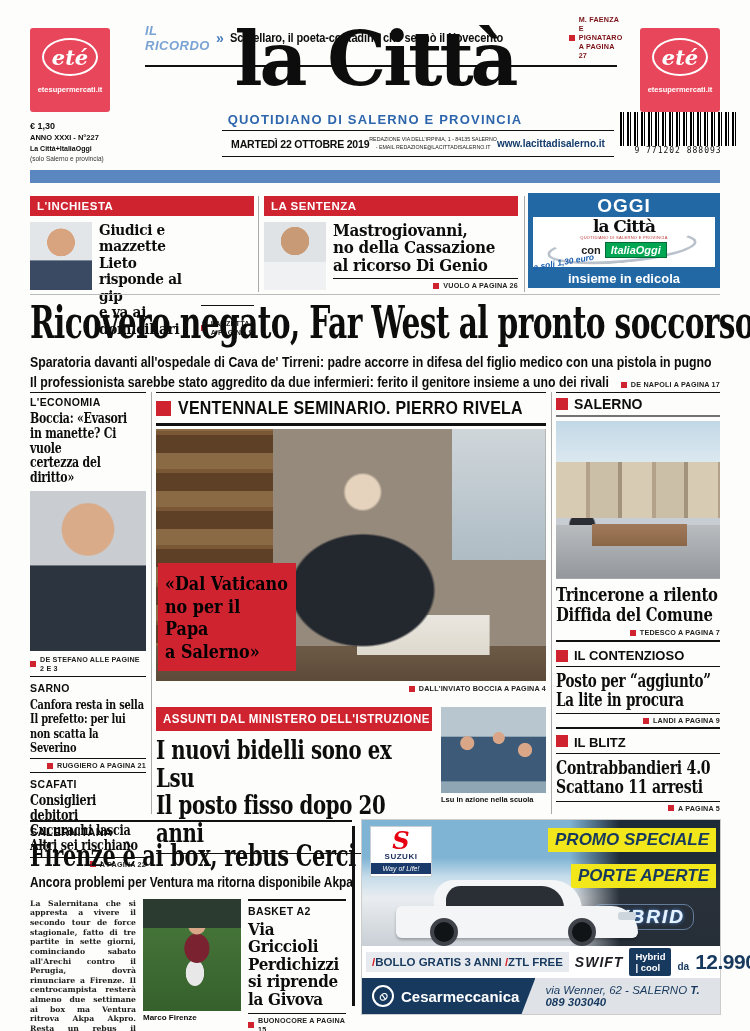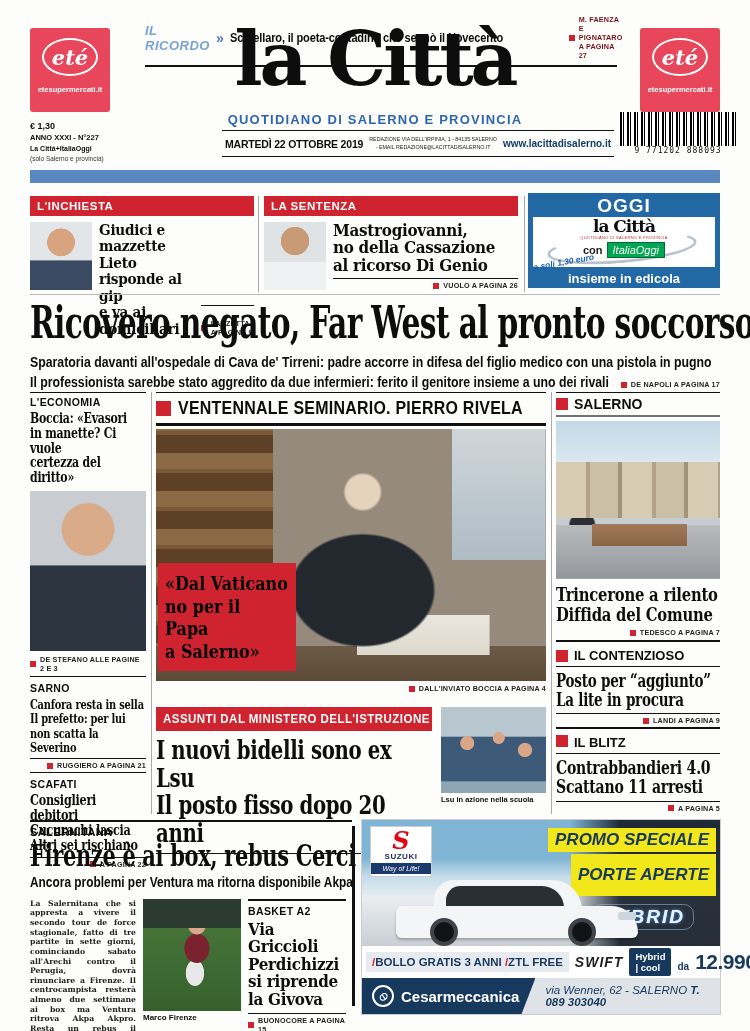--- a/index.html
+++ b/index.html
@@ -57,21 +57,21 @@
   <div class="abs serif" style="left:115px;top:22px;width:520px;text-align:center;font-weight:bold;font-size:74px;letter-spacing:-3px;line-height:1">la Città</div>
   <div class="abs" style="left:115px;top:112px;width:520px;text-align:center;color:var(--bluetext);font-weight:bold;font-size:13px;letter-spacing:1.2px">QUOTIDIANO DI SALERNO E PROVINCIA</div>
 
   <div class="abs" style="left:30px;top:120px;width:110px;line-height:1.45">
     <div style="font-weight:bold;font-size:9px">€ 1,30</div>
     <div style="font-weight:bold;font-size:7.5px">ANNO XXXI - N°227</div>
     <div style="font-weight:bold;font-size:7px">La Città+ItaliaOggi</div>
     <div style="font-size:6.5px;color:#333">(solo Salerno e provincia)</div>
   </div>
 
-  <div class="abs" style="left:222px;top:130px;width:392px;height:27px;border-top:1.5px solid #111;border-bottom:1.5px solid #111;display:flex;align-items:center;justify-content:space-between;padding:0 3px">
+  <div class="abs" style="left:222px;top:130px;width:392px;height:27px;border-top:1.5px solid #111;border-bottom:1.5px solid #111;display:flex;align-items:center;justify-content:center;padding:0 3px">
     <span style="font-weight:bold;font-size:10.5px;letter-spacing:-.2px">MARTEDÌ 22 OTTOBRE 2019</span>
     <span style="text-align:center;font-size:5.3px;color:#222;line-height:1.4">
       <span style="display:block">REDAZIONE VIA DELL'IRPINIA, 1 - 84135 SALERNO</span>
       <span style="display:block">- EMAIL REDAZIONE@LACITTADISALERNO.IT</span>
     </span>
     <span style="font-weight:bold;font-size:10px;color:#123a6b">www.lacittadisalerno.it</span>
   </div>
 
   <div class="abs" style="left:620px;top:112px;width:116px">
     <div style="height:34px;background:repeating-linear-gradient(90deg,#000 0 2px,#fff 2px 3px,#000 3px 4px,#fff 4px 7px,#000 7px 9px,#fff 9px 10px,#000 10px 11px,#fff 11px 14px)"></div>
@@ -116,21 +116,21 @@
   </div>
 
   <div class="abs" style="left:528px;top:193px;width:192px;height:95px;background:var(--oggi);text-align:center;padding:2px 5px">
     <div style="color:#fff;font-weight:bold;font-size:19px;letter-spacing:1px">OGGI</div>
     <div style="background:#fff;height:50px;position:relative;padding-top:1px">
       <div class="serif" style="font-weight:bold;font-size:17px;letter-spacing:-1px;line-height:1">la Città</div>
       <div style="font-size:4px;color:#b33;letter-spacing:.3px">QUOTIDIANO DI SALERNO E PROVINCIA</div>
       <div style="position:absolute;left:14px;top:16px;width:150px;height:30px;border:3px solid #b9c2cc;border-radius:50%;transform:rotate(-5deg);border-top-color:transparent"></div>
       <div style="display:flex;justify-content:center;align-items:center;gap:4px;margin-top:2px;position:relative">
         <span style="font-weight:bold;font-size:11px;color:#222">con</span>
-        <span style="background:#00a651;border:1px solid #046b37;color:#fff;font-weight:normal;font-style:italic;font-size:11px;padding:1px 5px">ItaliaOggi</span>
+        <span style="background:#00a651;border:1px solid #046b37;color:#fff;font-weight:bold;font-style:italic;font-size:11px;padding:1px 5px">ItaliaOggi</span>
       </div>
       <div style="position:absolute;left:0;bottom:0;transform:rotate(-10deg);color:#1b5fae;font-weight:bold;font-style:italic;font-size:8.5px">a soli 1,30 euro</div>
     </div>
     <div style="color:#fff;font-weight:bold;font-size:13px;margin-top:4px">insieme in edicola</div>
   </div>
 
   <div class="abs" style="left:30px;top:294px;width:690px;border-top:1px solid #bbb;padding-top:4px">
     <span class="hl sx" style="font-size:45px;transform:scaleX(.66);letter-spacing:-1px">Ricovero negato, Far West al pronto soccorso</span>
     <div style="margin-top:5px;line-height:1.3">
       <span class="sx" style="font-weight:bold;font-size:15px;transform:scaleX(.82)">Sparatoria davanti all'ospedale di Cava de' Tirreni: padre accorre in difesa del figlio medico con una pistola in pugno</span><br>
@@ -283,21 +283,21 @@
 
   <div class="abs" style="left:362px;top:820px;width:358px;height:194px;box-shadow:0 0 0 1px #ccc">
     <div class="photo" style="position:relative;height:126px;background:linear-gradient(90deg,rgba(20,28,38,0) 58%,rgba(20,28,38,.9) 72%),linear-gradient(180deg,#7fb4d4 0 30%,#c5dcea 45%,#e9edf0 62%,#c9cfd5 100%)">
       <div style="position:absolute;left:8px;top:6px;width:62px;background:#fff;border:1px solid #c9ced3;text-align:center;padding:3px 0 2px">
         <div style="color:#e60012;font-family:'DejaVu Serif',serif;font-weight:bold;font-style:italic;font-size:24px;line-height:.9">S</div>
         <div style="color:#1a2b5c;font-weight:bold;font-size:8px;letter-spacing:.5px">SUZUKI</div>
         <div style="background:#1a3a6b;color:#fff;font-style:italic;font-size:7px;margin-top:2px;padding:2px 0">Way of Life!</div>
       </div>
       <div style="position:absolute;right:4px;top:8px;text-align:right">
         <div style="display:inline-block;background:var(--yellow);color:var(--navy);font-weight:bold;font-style:italic;font-size:17px;padding:2px 7px">PROMO SPECIALE</div><br>
-        <div style="display:inline-block;background:var(--yellow);color:var(--navy);font-weight:bold;font-style:italic;font-size:17px;padding:11px 7px;margin-top:2px">PORTE APERTE</div>
+        <div style="display:inline-block;background:var(--yellow);color:var(--navy);font-weight:bold;font-style:italic;font-size:17px;padding:2px 7px;margin-top:12px">PORTE APERTE</div>
       </div>
       <div style="position:absolute;right:26px;top:84px;color:#e4f1ff;font-weight:bold;font-style:italic;font-size:19px;letter-spacing:2px;text-shadow:0 0 4px #3d7ecf,0 0 1px #fff;border:1px solid rgba(160,200,255,.5);border-radius:10px;padding:1px 8px">HYBRID</div>
       <div style="position:absolute;left:34px;bottom:0;width:242px;height:72px">
         <div class="car-roof"></div>
           <div class="car-win"></div>
           <div class="car-body"></div>
         <div class="car-wheel" style="left:34px"></div>
           <div class="car-wheel" style="left:172px"></div>
         <div class="car-light"></div>
       </div>

